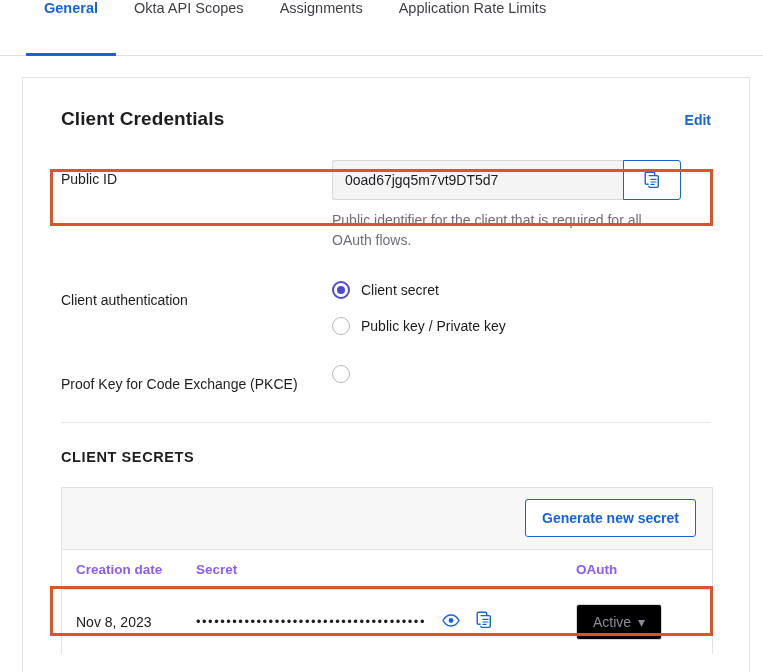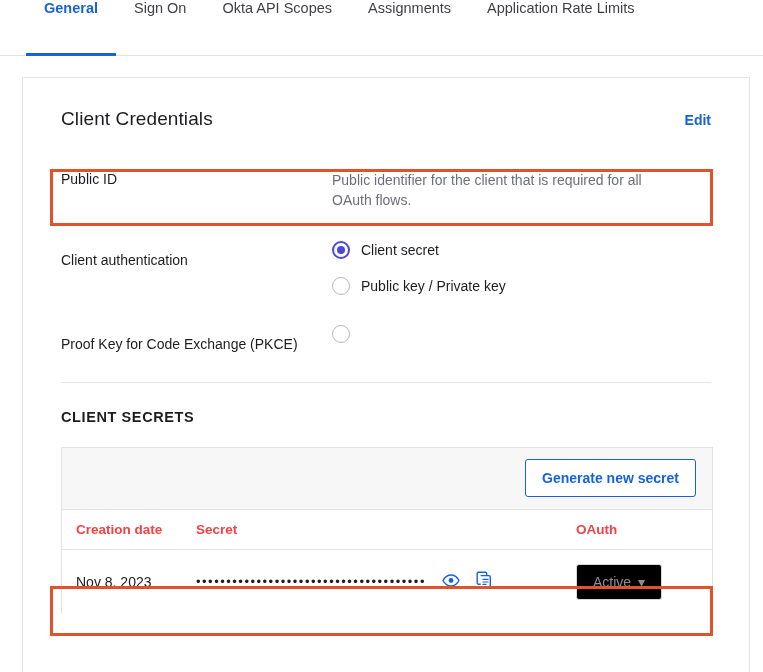--- a/index.html
+++ b/index.html
@@ -54,21 +54,21 @@
   }
   .card-inner { padding: 30px 38px 0 38px; }
 
   .card-head {
     display: flex;
     align-items: baseline;
     justify-content: space-between;
   }
   .card-title {
     font-size: 19px;
-    font-weight: normal;
+    font-weight: bold;
     letter-spacing: .1px;
     color: #1d1d21;
     margin: 0;
   }
   .edit-link {
     font-size: 14px;
     font-weight: bold;
     color: #1662dd;
     cursor: pointer;
     text-decoration: none;
@@ -211,21 +211,21 @@
   }
   table.secrets {
     width: 100%;
     border-collapse: collapse;
     font-size: 14px;
   }
   table.secrets th {
     text-align: left;
     font-size: 13.5px;
     font-weight: bold;
-    color: #ef4444;
+    color: #8b5cf6;
     padding: 12px 14px;
     border-bottom: 1px solid #e1e1e6;
     background: #fff;
   }
   table.secrets td {
     padding: 14px;
     vertical-align: middle;
     color: #1d1d21;
   }
   th.col-date, td.col-date { width: 120px; }
@@ -272,23 +272,20 @@
   #hl-secret-row { left: 50px; top: 586px; width: 663px; height: 50px; }
 </style>
 </head>
 <body>
 
 <div class="tabbar">
   <div class="tab active">
       <span>General</span>
     </div>
   <div class="tab">
-      <span>Sign On</span>
-    </div>
-  <div class="tab">
       <span>Okta API Scopes</span>
     </div>
   <div class="tab">
       <span>Assignments</span>
     </div>
   <div class="tab">
       <span>Application Rate Limits</span>
     </div>
 </div>
 
@@ -296,20 +293,30 @@
   <div class="card-inner">
 
     <div class="card-head">
       <h2 class="card-title">Client Credentials</h2>
       <a class="edit-link">Edit</a>
     </div>
 
     <div class="row">
       <div class="row-label">Public ID</div>
       <div class="row-field">
+        <div class="input-group">
+          <div class="readonly-input">0oad67jgq5m7vt9DT5d7</div>
+          <div class="copy-btn">
+            <svg width="17" height="18" viewBox="0 0 17 18" aria-hidden="true">
+              <rect x="1.2" y="1.2" width="9.5" height="12" rx="1.3" fill="none" stroke="#1662dd" stroke-width="1.4"></rect>
+              <path d="M4.6 4.6h8.4a1.3 1.3 0 0 1 1.3 1.3v9.2a1.3 1.3 0 0 1-1.3 1.3H6a1.3 1.3 0 0 1-1.3-1.3" fill="#fff" stroke="#1662dd" stroke-width="1.4"></path>
+              <path d="M7 8.4h5M7 11h5M7 13.4h3" stroke="#1662dd" stroke-width="1.2" stroke-linecap="round"></path>
+            </svg>
+          </div>
+        </div>
         <div class="helper">Public identifier for the client that is required for all OAuth flows.</div>
       </div>
     </div>
 
     <div class="row">
       <div class="row-label">Client authentication</div>
       <div class="row-field">
         <div class="radio-line">
           <span class="radio checked"></span>
           <span class="radio-label">Client secret</span>

